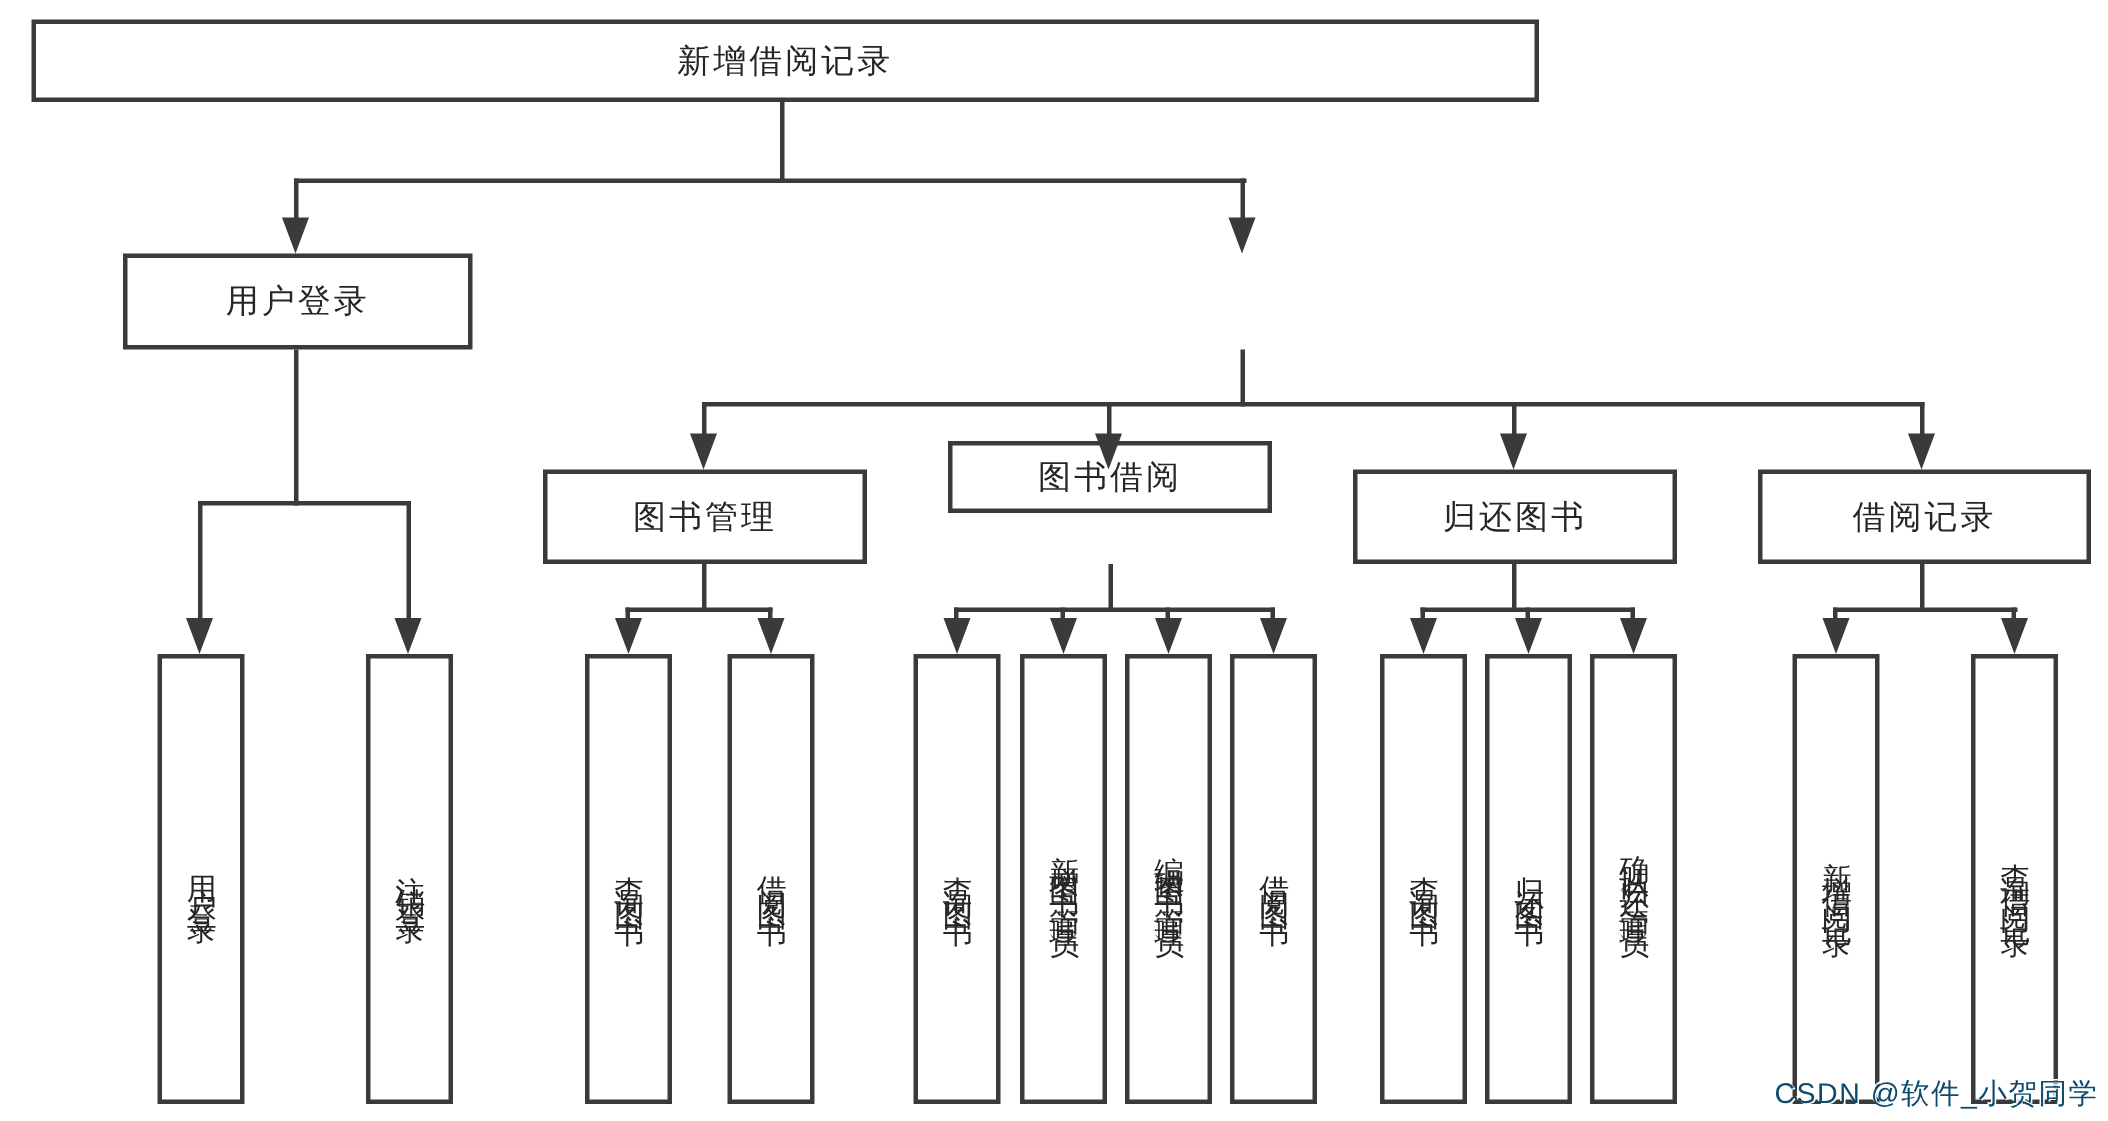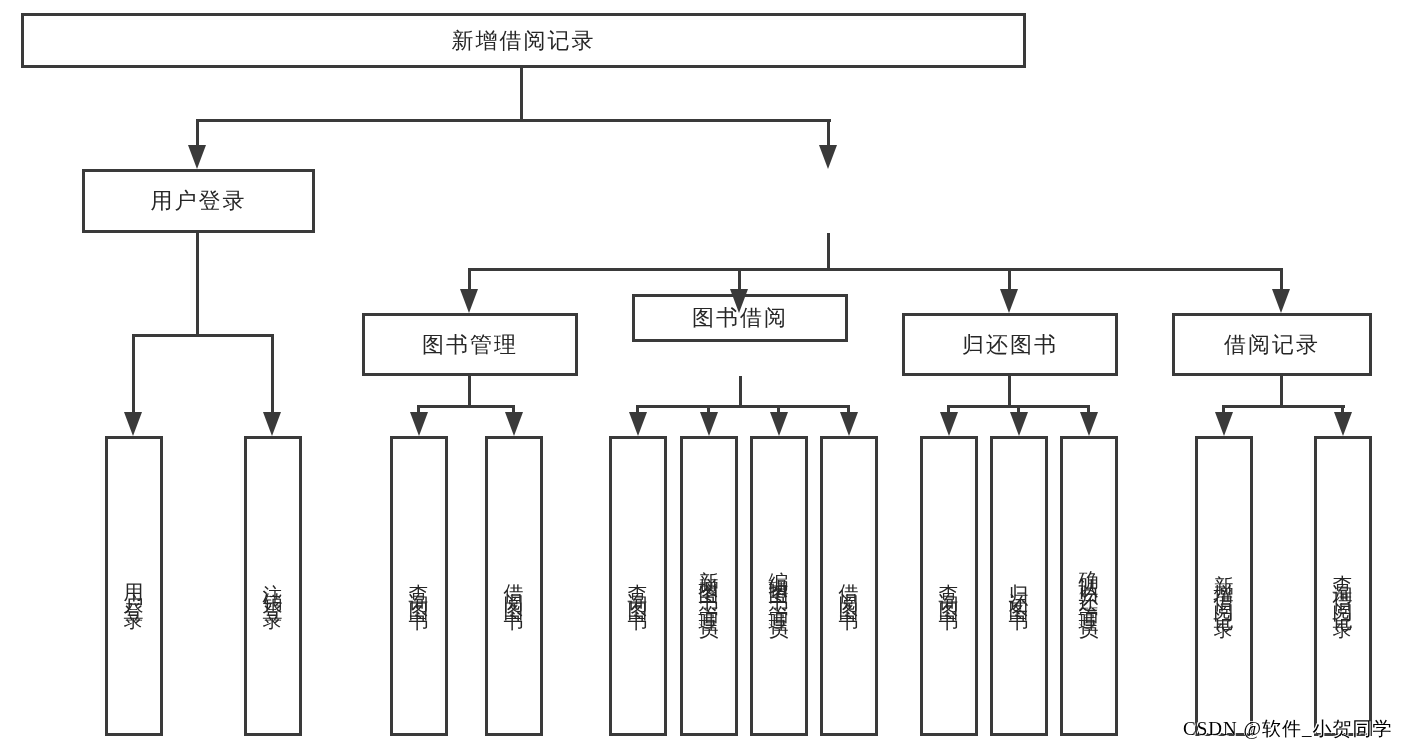--- a/index.html
+++ b/index.html
@@ -39,25 +39,24 @@
     position:absolute;width:0;height:0;
     border-left:9px solid transparent;
     border-right:9px solid transparent;
     border-top:24px solid #3a3a3a;
   }
   .watermark{
     position:absolute;
     left:1183px;top:716px;
     font-size:19px;
     letter-spacing:1px;
-    color:#000000;
+    color:#0c4a6e;
     text-shadow:1px 1px 0 #ffffff,-1px -1px 0 #ffffff;
     white-space:nowrap;
     z-index:5;
-    font-family:Liberation Serif, serif;
   }
 </style>
 </head>
 <body>
 
 <div id="stage">
 
   <div class="box hnode" style="left:21px;top:13px;width:1005px;height:55px;">
     <span>新增借阅记录</span>
   </div>
@@ -68,21 +67,21 @@
 
   <div class="box hnode" style="left:362px;top:313px;width:216px;height:63px;">
     <span>图书管理</span>
   </div>
   <div class="box hnode" style="left:632px;top:294px;width:216px;height:48px;">
     <span>图书借阅</span>
   </div>
   <div class="box hnode" style="left:902px;top:313px;width:216px;height:63px;">
     <span>归还图书</span>
   </div>
-  <div class="box hnode" style="left:1172px;top:313px;width:200px;height:63px;text-align:right;">
+  <div class="box hnode" style="left:1172px;top:313px;width:222px;height:63px;text-align:right;">
     <span>借阅记录</span>
   </div>
 
   <div class="box vnode" style="left:105px;top:436px;width:58px;height:300px;">
     <span>用户登录</span>
   </div>
   <div class="box vnode" style="left:244px;top:436px;width:58px;height:300px;">
     <span>注销登录</span>
   </div>
 

